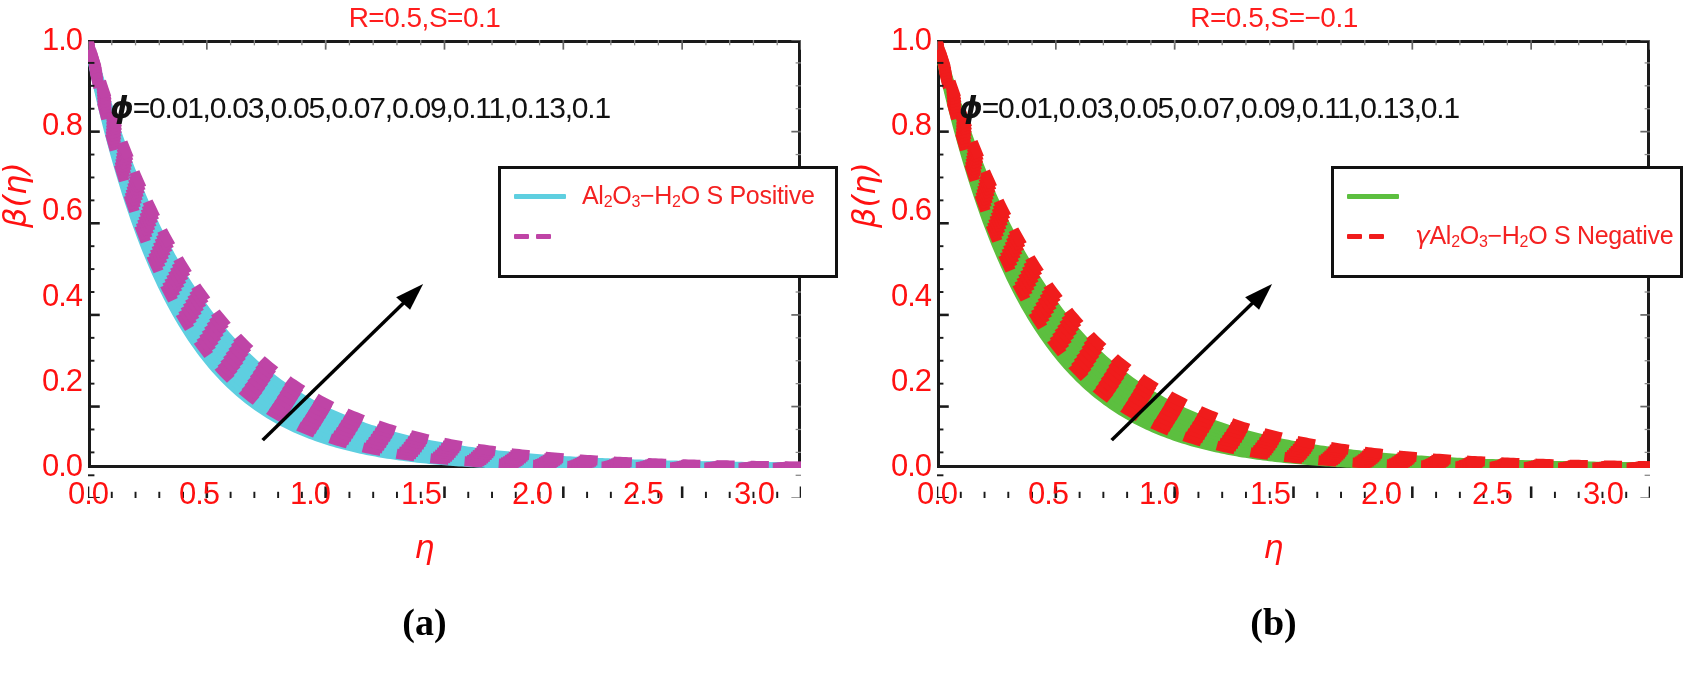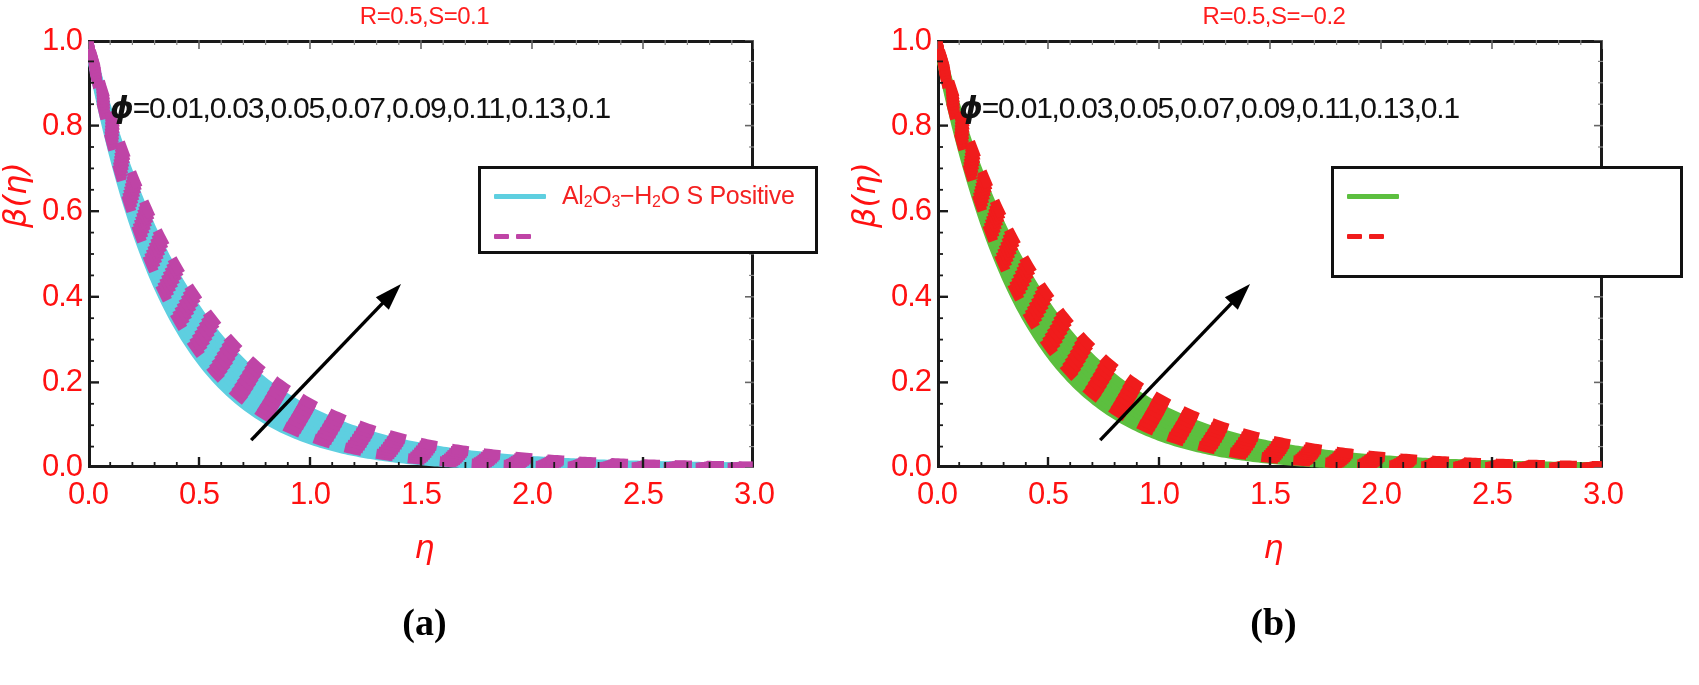--- a/index.html
+++ b/index.html
@@ -2,24 +2,24 @@
 <html><head>
 <meta charset="utf-8">
 <style>
   html,body{margin:0;padding:0;background:#ffffff;}
   body{width:1699px;height:685px;font-family:"Liberation Sans",sans-serif;overflow:hidden;}
   .figure{position:relative;width:1699px;height:685px;display:flex;}
   .panel{position:relative;width:849px;height:685px;}
   .panel.right{width:850px;}
   .panel-title{
     position:absolute;top:2px;left:0;width:100%;text-align:center;
-    color:#ff1d1d;font-size:24px;font-family:"Liberation Sans",sans-serif;
+    color:#ff1d1d;font-size:28px;font-family:"Liberation Sans",sans-serif;
     letter-spacing:-0.5px;
   }
-  .plot-area{position:absolute;left:88px;top:40px;width:666px;height:428px;}
+  .plot-area{position:absolute;left:88px;top:40px;width:666px;height:428px;padding-left:47px;}
   .frame{position:absolute;inset:0;border:3px solid #1a1a1a;box-sizing:border-box;background:#fff;}
   svg.curves{position:absolute;left:0;top:0;width:100%;height:100%;display:block;}
   .ticks{position:absolute;inset:0;pointer-events:none;}
   .phi-label{
     position:absolute;top:50px;left:22px;color:#111;font-size:30px;
     font-family:"Liberation Sans",sans-serif;white-space:nowrap;letter-spacing:-1.2px;
   }
   .phi-label .gl{font-family:"DejaVu Sans",sans-serif;font-style:italic;font-weight:600;}
   .legend{
     position:absolute;border:3px solid #111;background:#fff;box-sizing:border-box;
@@ -201,21 +201,21 @@
           <line x1="0" y1="106.99999999999994" x2="6" y2="106.99999999999994" stroke="#1a1a1a" stroke-width="1.8"></line>
           <line x1="666" y1="106.99999999999994" x2="661" y2="106.99999999999994" stroke="#888" stroke-width="1.2"></line>
           <line x1="0" y1="64.19999999999993" x2="6" y2="64.19999999999993" stroke="#1a1a1a" stroke-width="1.8"></line>
           <line x1="666" y1="64.19999999999993" x2="661" y2="64.19999999999993" stroke="#888" stroke-width="1.2"></line>
           <line x1="0" y1="42.7999999999999" x2="6" y2="42.7999999999999" stroke="#1a1a1a" stroke-width="1.8"></line>
           <line x1="666" y1="42.7999999999999" x2="661" y2="42.7999999999999" stroke="#888" stroke-width="1.2"></line>
           <line x1="0" y1="21.399999999999864" x2="6" y2="21.399999999999864" stroke="#1a1a1a" stroke-width="1.8"></line>
           <line x1="666" y1="21.399999999999864" x2="661" y2="21.399999999999864" stroke="#888" stroke-width="1.2"></line>
         </svg>
       <div class="phi-label"><span class="gl">ϕ</span><span>=0.01,0.03,0.05,0.07,0.09,0.11,0.13,0.1</span></div>
-      <div class="legend" style="left: 390px; top: 126px; width: 340px; height: 88px; text-align: center;">
+      <div class="legend" style="left: 410px; top: 126px; width: 340px; height: 112px; text-align: center;">
           <div class="legend-row">
             <span class="legend-key solid">
               <i style="background: rgb(94, 207, 224);"></i>
             </span>
             <span class="legend-text">Al<sub>2</sub>O<sub>3</sub>−H<sub>2</sub>O S Positive</span>
           </div>
           <div class="legend-row">
             <span class="legend-key dashed">
               <i class="d1" style="background: rgb(191, 68, 166);"></i>
               <i class="d2" style="background: rgb(191, 68, 166);"></i>
@@ -232,21 +232,21 @@
       <div class="xtick" style="left:404px">2.0</div>
       <div class="xtick" style="left:515px">2.5</div>
       <div class="xtick" style="left:626px">3.0</div>
     </div>
 
     <div class="xlabel">η</div>
     <div class="panel-caption">(a)</div>
   </div>
 
   <div class="panel right">
-    <div class="panel-title">R=0.5,S=−0.2</div>
+    <div class="panel-title">R=0.5,S=−0.1</div>
 
     <div class="ytick-col">
       <div class="ytick" style="top:-16px">1.0</div>
       <div class="ytick" style="top:69px">0.8</div>
       <div class="ytick" style="top:154px">0.6</div>
       <div class="ytick" style="top:240px">0.4</div>
       <div class="ytick" style="top:325px">0.2</div>
       <div class="ytick" style="top:410px">0.0</div>
     </div>
 
@@ -387,20 +387,21 @@
           <div class="legend-row">
             <span class="legend-key solid">
               <i style="background: rgb(92, 191, 63);"></i>
             </span>
           </div>
           <div class="legend-row">
             <span class="legend-key dashed">
               <i class="d1" style="background: rgb(240, 28, 28);"></i>
               <i class="d2" style="background: rgb(240, 28, 28);"></i>
             </span>
+            <span class="legend-text"><span class="gl">γ</span>Al<sub>2</sub>O<sub>3</sub>−H<sub>2</sub>O S Negative</span>
           </div>
         </div>
     </div>
 
     <div class="xtick-row">
       <div class="xtick" style="left:-40px">0.0</div>
       <div class="xtick" style="left:71px">0.5</div>
       <div class="xtick" style="left:182px">1.0</div>
       <div class="xtick" style="left:293px">1.5</div>
       <div class="xtick" style="left:404px">2.0</div>

